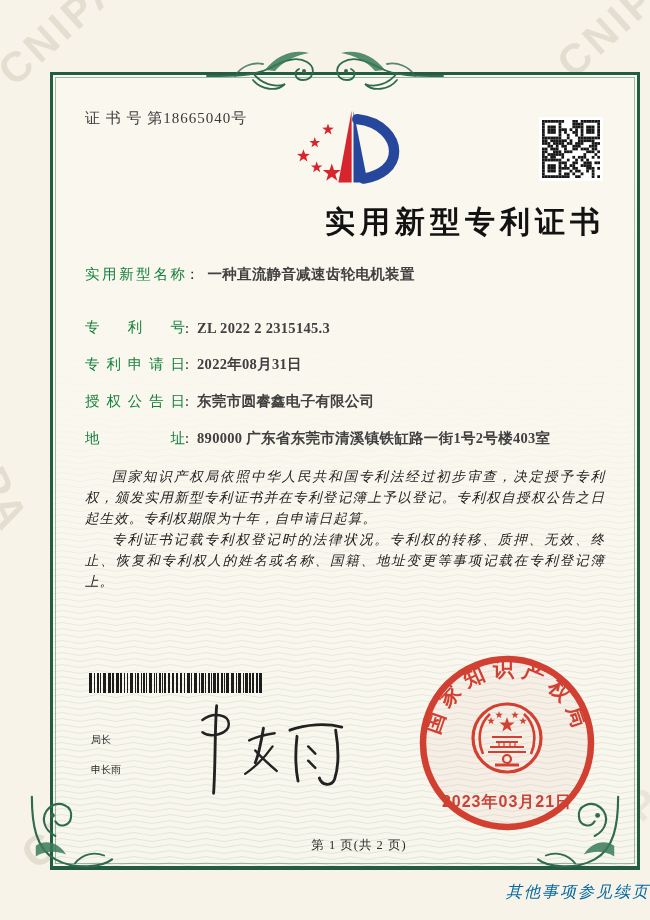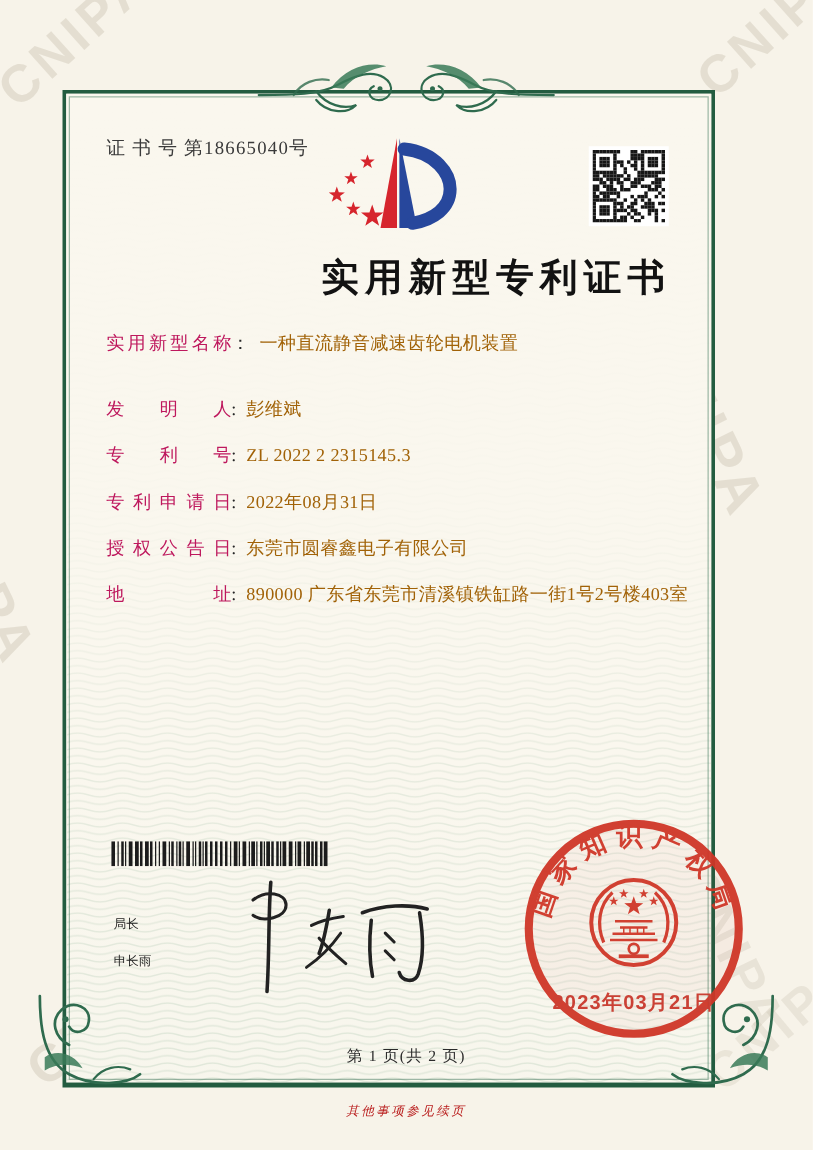--- a/index.html
+++ b/index.html
@@ -11,21 +11,21 @@
     color:#1f1f1f;
   }
   
   .wm {
     position:absolute; font-family:"Liberation Sans", sans-serif;
     font-weight:bold; color:rgba(186,177,156,0.30);
     letter-spacing:4px; pointer-events:none; white-space:nowrap; z-index:0;
   }
   
   .frame {
-    position:absolute; left:50px; top:72px; width:522px; height:798px;
+    position:absolute; left:50px; top:72px; width:590px; height:798px;
     border:3px solid #235c40; border-bottom-width:4px;
     background:#faf7ee; z-index:1;
   }
   .frame::after {
     content:""; position:absolute; inset:2px;
     border:1px solid rgba(47,107,78,0.45); pointer-events:none;
   }
   .waves { position:absolute; inset:0; width:100%; height:100%; }
   .wave-fade {
     position:absolute; inset:0;
@@ -48,25 +48,25 @@
     font-size:30px; font-weight:bold; letter-spacing:5px; color:#121212;
   }
 
   
   .fields { margin-top:22px; }
   .frow { height:22px; margin-bottom:15px; font-size:14.5px; white-space:nowrap; }
   .frow.first { margin-bottom:31px; }
   .flabel {
     display:inline-block; width:100px; vertical-align:bottom;
     text-align:justify; text-align-last:justify; text-justify:inter-character;
-    color:#be185d;
+    color:#15803d;
   }
   .flabel.b { width:84px; }
   .fcolon { color:#262626; }
-  .fvalue { font-weight:normal; color:#a16207; margin-left:8px; letter-spacing:0.3px; }
+  .fvalue { font-weight:bold; color:#404040; margin-left:8px; letter-spacing:0.3px; }
   .pair2 { margin-left:44px; }
 
   
   .paras { margin-top:11px; }
   .paras p {
     font-size:13.5px; line-height:21px; text-indent:2em;
     letter-spacing:1.1px; color:#222; font-style:italic; text-align:justify;
   }
 
   
@@ -80,22 +80,22 @@
   .signature { position:absolute; left:125px; top:624px; width:178px; height:98px; }
   .seal {
     position:absolute; left:362px; top:576px; width:184px; height:184px;
     mix-blend-mode:multiply; opacity:0.95;
   }
   .page-num {
     position:absolute; left:0; right:0; bottom:12px;
     text-align:center; font-size:12.5px; color:#2b2b2b; letter-spacing:1px;padding-left:28px;
   }
   .footer-note {
-    position:absolute; left:0; right:0; top:882px; text-align:center;
-    font-size:10px; letter-spacing:2px; color:#b91c1c; font-style:italic; z-index:1;
+    position:absolute; left:0; right:0; top:882px; text-align:right;
+    font-size:16px; letter-spacing:2px; color:#0369a1; font-style:italic; z-index:1;
   }
 
   
   .orn { position:absolute; z-index:3; pointer-events:none; }
   .orn-top { left:205px; top:46px; width:240px; height:54px; }
   .orn-bl { left:26px; top:794px; width:88px; height:80px; }
   .orn-br { left:536px; top:794px; width:88px; height:80px; transform:scaleX(-1); }
 </style>
 </head>
 <body>
@@ -411,36 +411,37 @@
         </svg>
     </div>
 
     <div class="title">实用新型专利证书</div>
 
     <div class="fields">
       <div class="frow first">
         <span class="flabel">实用新型名称</span><span class="fcolon">：</span><span class="fvalue">一种直流静音减速齿轮电机装置</span>
       </div>
       <div class="frow">
-        <span class="flabel">发明人</span><span class="fcolon">:</span><span class="fvalue">彭维斌</span>
-      </div>
-      <div class="frow">
         <span class="flabel">专利号</span><span class="fcolon">:</span><span class="fvalue">ZL 2022 2 2315145.3</span>
       </div>
       <div class="frow">
         <span class="flabel">专利申请日</span><span class="fcolon">:</span><span class="fvalue">2022年08月31日</span>
       </div>
       <div class="frow">
         <span class="flabel">授权公告日</span><span class="fcolon">:</span><span class="fvalue">东莞市圆睿鑫电子有限公司</span>
       </div>
       <div class="frow">
         <span class="flabel">地址</span><span class="fcolon">:</span><span class="fvalue">890000 广东省东莞市清溪镇铁缸路一街1号2号楼403室</span>
       </div>
     </div>
 
+    <div class="paras">
+      <p>国家知识产权局依照中华人民共和国专利法经过初步审查，决定授予专利权，颁发实用新型专利证书并在专利登记簿上予以登记。专利权自授权公告之日起生效。专利权期限为十年，自申请日起算。</p>
+      <p>专利证书记载专利权登记时的法律状况。专利权的转移、质押、无效、终止、恢复和专利权人的姓名或名称、国籍、地址变更等事项记载在专利登记簿上。</p>
+    </div>
 
     <div class="barcode">
       <svg viewBox="0 0 176 20" preserveAspectRatio="none">
           <rect x="0" y="0" width="3" height="20"></rect>
           <rect x="5" y="0" width="1" height="20"></rect>
           <rect x="8" y="0" width="2" height="20"></rect>
           <rect x="11" y="0" width="1" height="20"></rect>
           <rect x="14" y="0" width="3" height="20"></rect>
           <rect x="19" y="0" width="3" height="20"></rect>
           <rect x="23" y="0" width="2" height="20"></rect>

